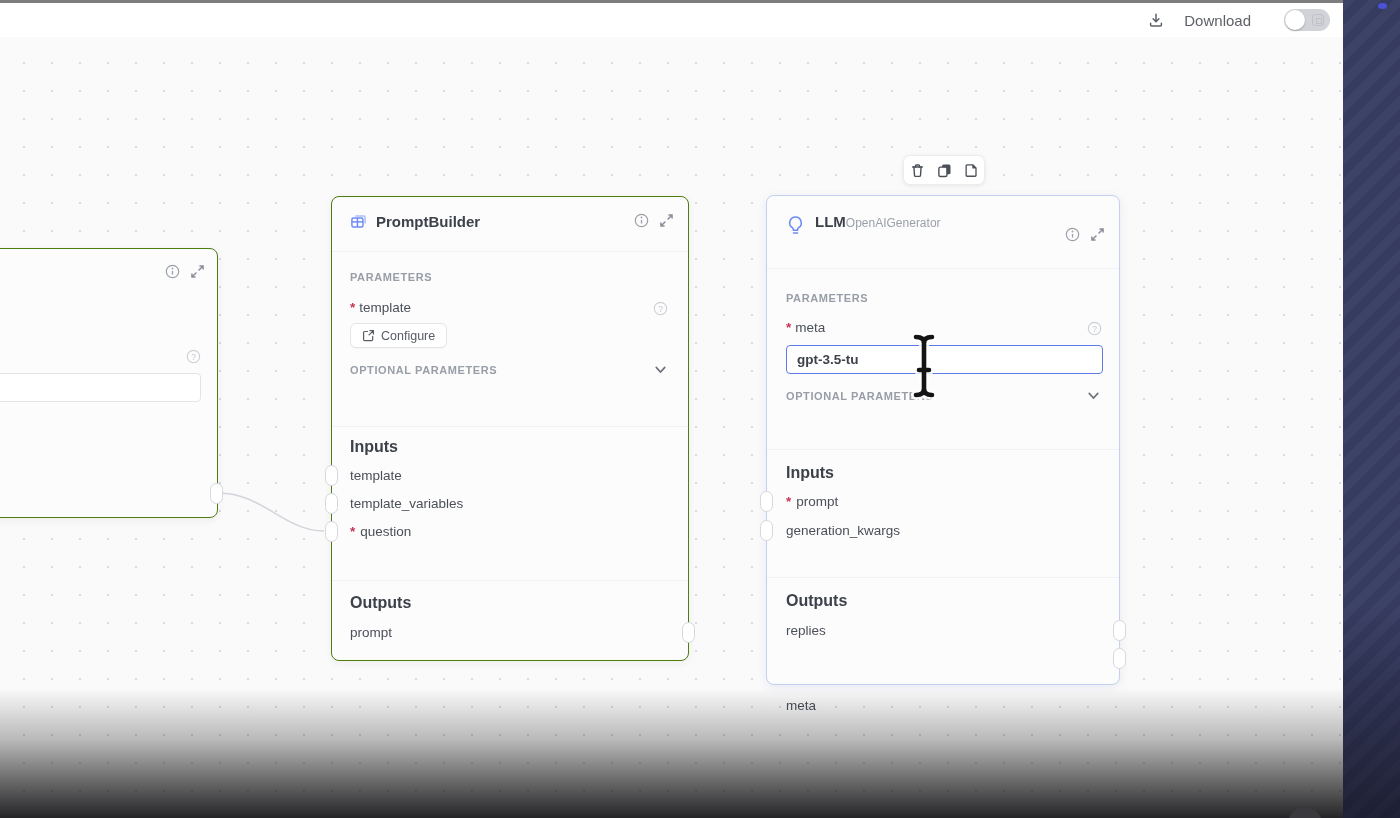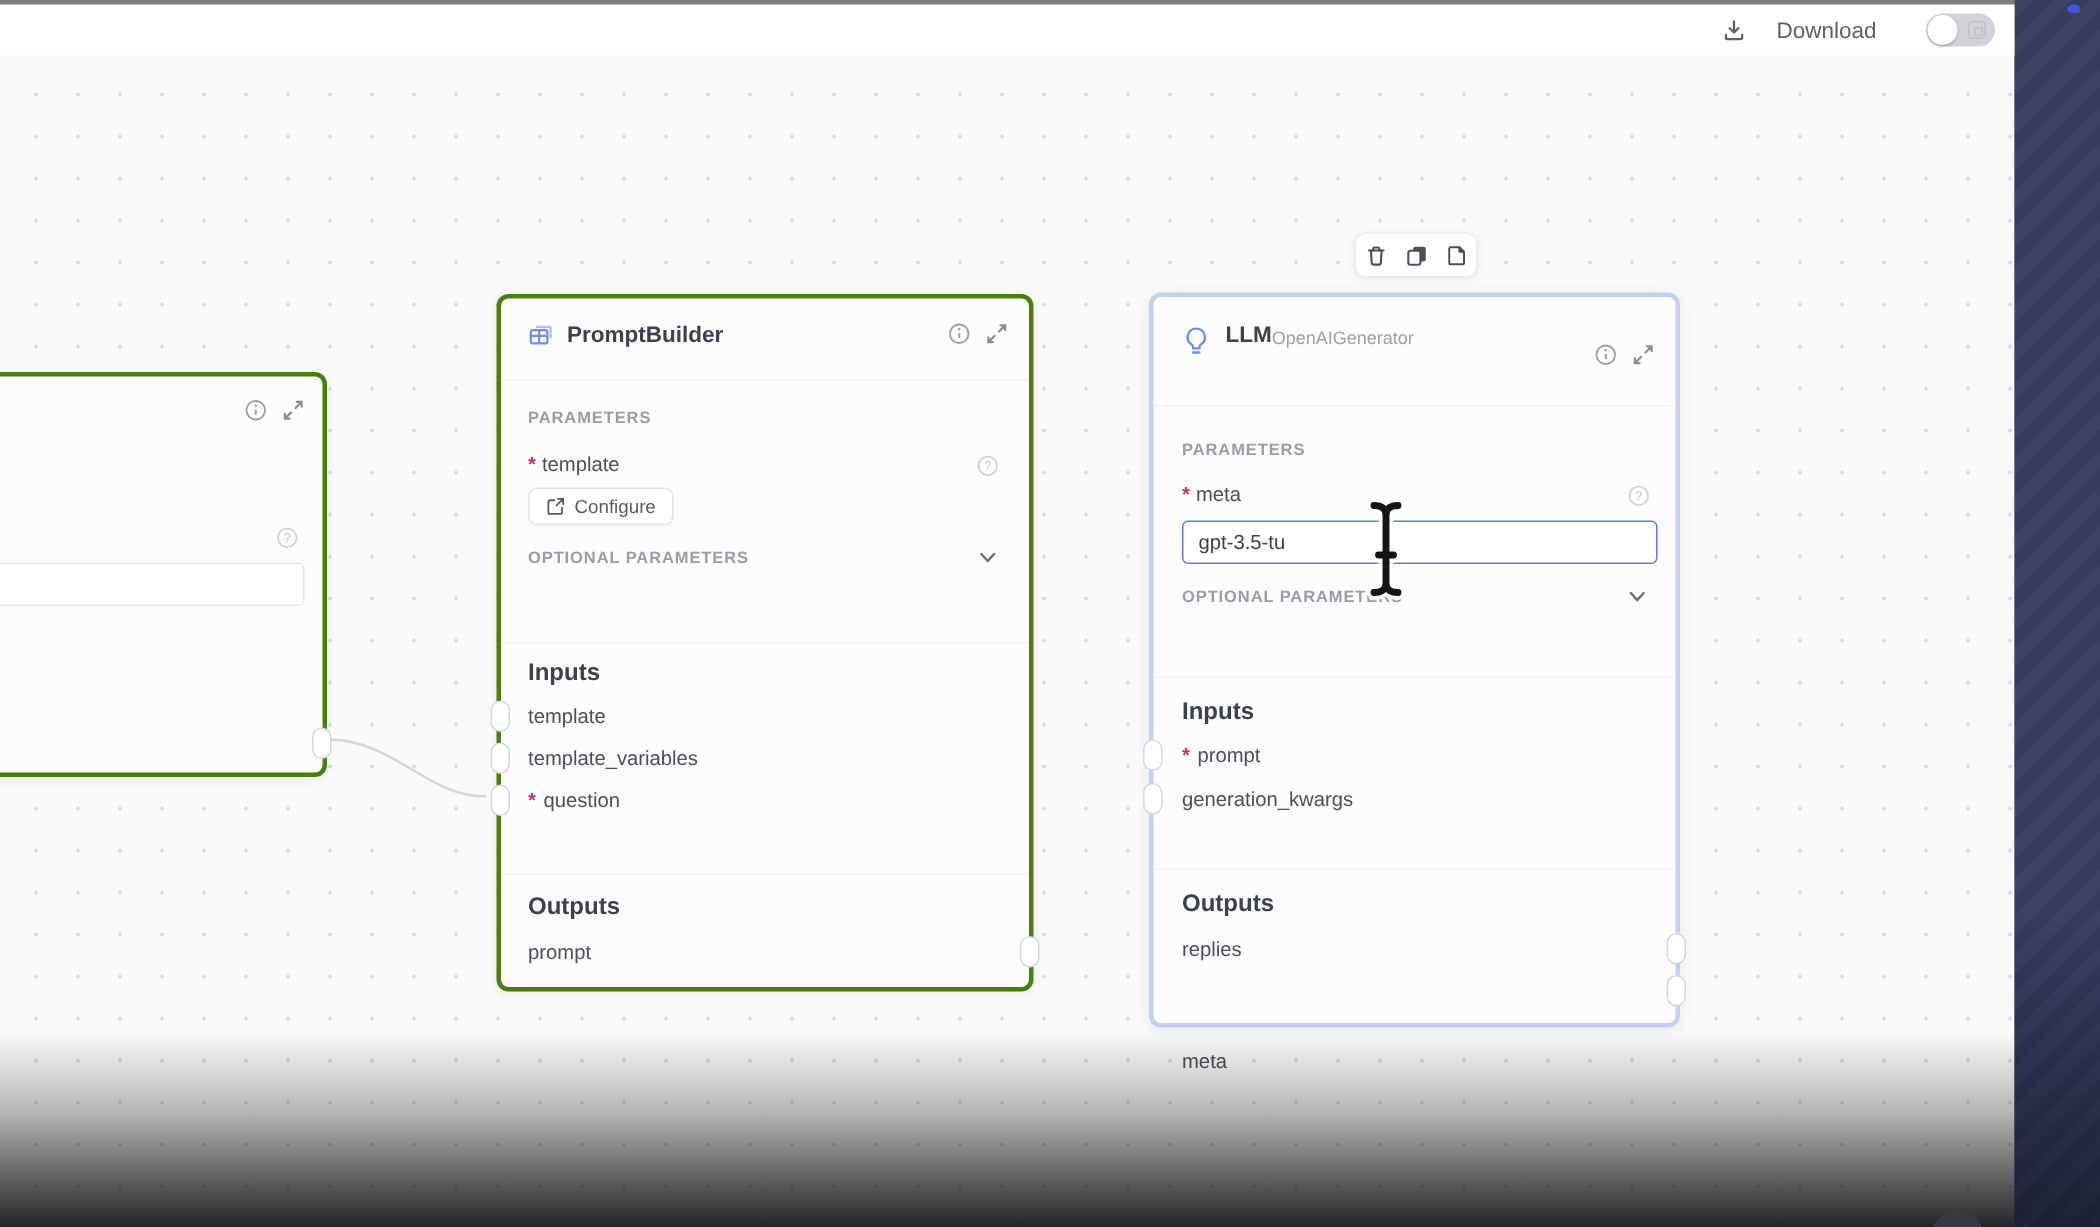--- a/index.html
+++ b/index.html
@@ -22,21 +22,21 @@
 
   
   .canvas { position:absolute; left:0; top:37px; width:1343px; height:781px;
     background-color:#fafafa;
     background-image:radial-gradient(circle, #dadbde 1.2px, rgba(0,0,0,0) 1.3px);
     background-size:28px 28px; background-position:10px 12px; }
 
   .wire-layer { position:absolute; left:0; top:0; width:1343px; height:818px; z-index:5; pointer-events:none; }
 
   
-  .node { position:absolute; background:#fcfcfd; border:3px solid #4d7c0f; border-radius:8px;
+  .node { position:absolute; background:#fcfcfd; border:1px solid #4d7c0f; border-radius:8px;
     box-shadow:0 2px 8px rgba(30,35,50,.06); z-index:10; }
   .node.selected { border-color:#c4d0ef; box-shadow:0 2px 10px rgba(60,80,160,.10); }
 
   .node-header { position:absolute; left:0; top:0; width:100%; display:flex; align-items:flex-start; padding:16px 16px 0 18px; }
   .node-title { font-size:15px; font-weight:700; color:#3d414a; line-height:18px; }
   .node-subtitle { font-size:12px; color:#9ba0a8; margin-top:3px; }
   .hdr-icons { position:absolute; right:14px; top:16px; display:flex; gap:10px; align-items:center; }
 
   .divider { position:absolute; left:0; width:100%; height:1px; background:#f1f2f6; }
 
@@ -45,21 +45,21 @@
   .req { color:#cb3355; font-weight:700; }
   .io-heading { position:absolute; font-size:16px; font-weight:700; color:#3d414a; }
   .io-row { position:absolute; font-size:13.5px; color:#4b4f57; display:flex; align-items:center; gap:5px; }
 
   .port { position:absolute; width:13px; height:21px; background:#ffffff; border:1.5px solid #d5d7dd; border-radius:7px; z-index:12; }
 
   .hint-icon { width:15px; height:15px; }
   .q-icon { position:absolute; width:15px; height:15px; }
 
   .text-input { position:absolute; background:#ffffff; border:1px solid #e2e4e9; border-radius:4px;
-    font-family:"Liberation Sans",sans-serif; font-size:13.5px; color:#3d414a; padding:0 10px; outline:none; }
+    font-family:"Liberation Sans",sans-serif; font-size:13.5px; color:#3d414a; padding:0 10px; outline:none;font-weight:bold; }
   .text-input.focused { border:1.5px solid #5d7ce8; }
 
   .configure-btn { position:absolute; display:flex; align-items:center; gap:6px; height:25px; padding:0 11px;
     background:#ffffff; border:1px solid #e2e4e9; border-radius:6px; font-size:12.5px; color:#585c64; cursor:pointer;
     box-shadow:0 1px 1px rgba(0,0,0,.03); }
 
   .chev { position:absolute; width:15px; height:15px; }
 
   
   .node-toolbar { position:absolute; left:903px; top:155px; width:82px; height:30px; background:#ffffff;

